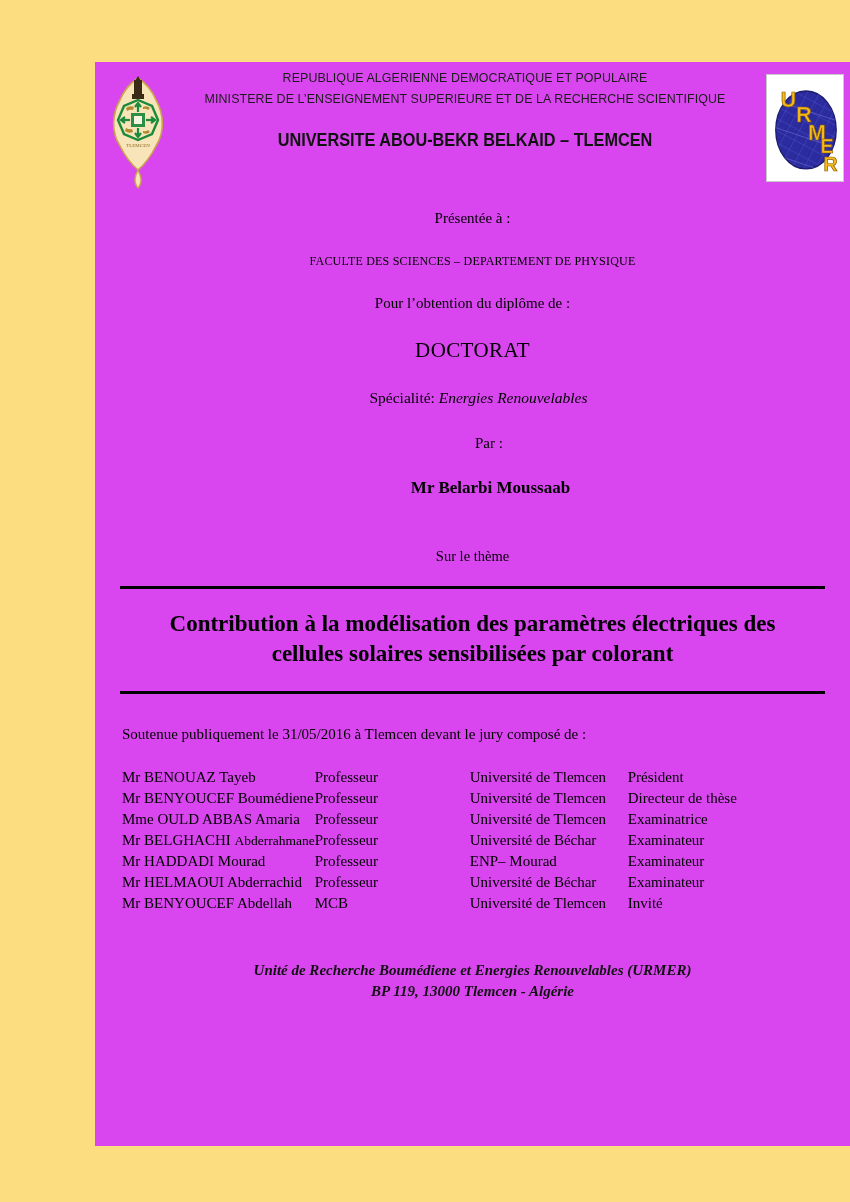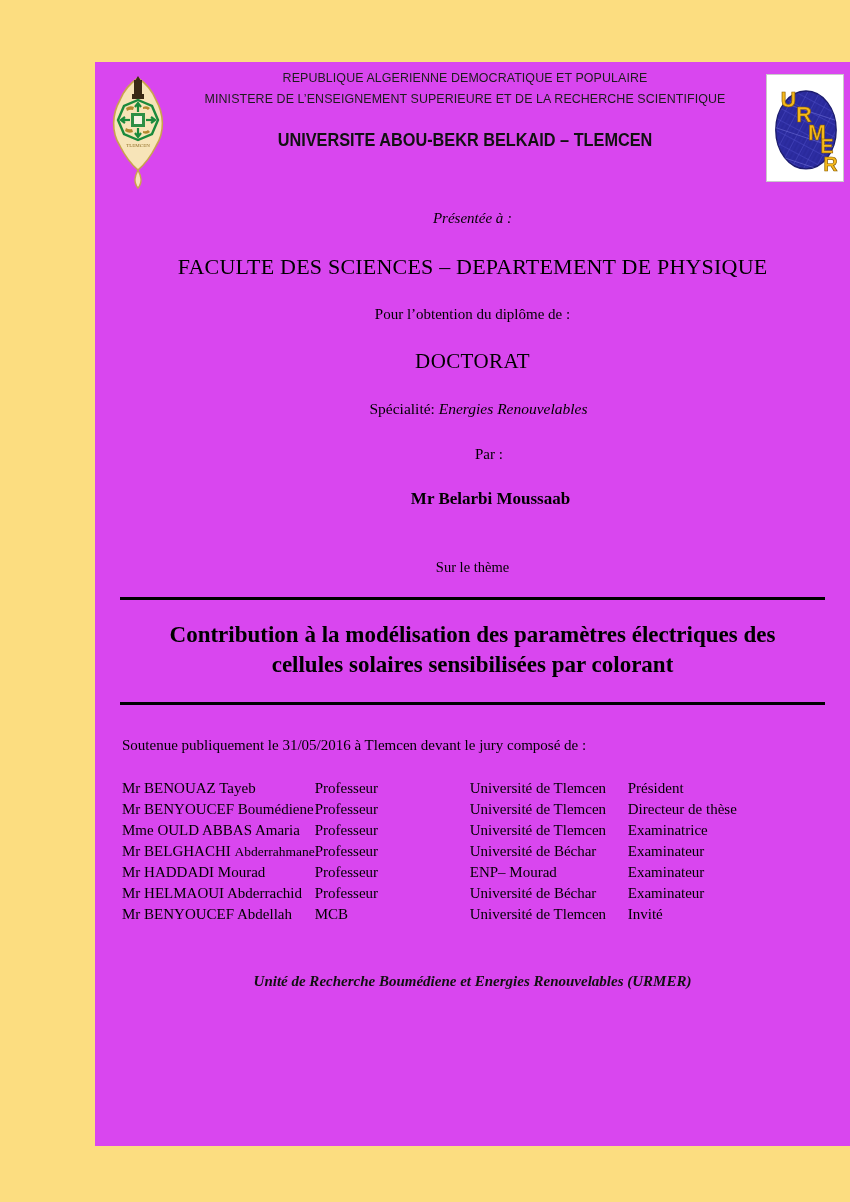--- a/index.html
+++ b/index.html
@@ -82,23 +82,23 @@
   .these-title {
     font-size: 34px;
     letter-spacing: .5px;
     margin-top: 32px;
     color: #000;
   }
   .small-line {
     font-size: 15px;
     color: #000;
   }
-  .presentee { margin-top: 30px; font-style: italic; }
+  .presentee { margin-top: 30px; }
   .faculte {
-    font-size: 22px;
+    font-size: 12px;
     margin-top: 27px;
     letter-spacing: .2px;
   }
   .pour-obtention { margin-top: 26px; }
   .doctorat {
     font-size: 21px;
     margin-top: 26px;
     letter-spacing: .4px;
   }
   .specialite { margin-top: 26px; font-size: 15.5px; padding-left: 12px; }
@@ -316,15 +316,16 @@
         <td class="c-name">Mr BENYOUCEF Abdellah</td>
         <td class="c-grade">MCB</td>
         <td class="c-inst">Université de Tlemcen</td>
         <td class="c-role">Invité</td>
       </tr>
     </tbody>
   </table>
 
   <div class="footer">
     <div>Unité de Recherche Boumédiene et Energies Renouvelables (URMER)</div>
+    <div>BP 119, 13000 Tlemcen - Algérie</div>
   </div>
 
 </div>
 
 </body></html>

